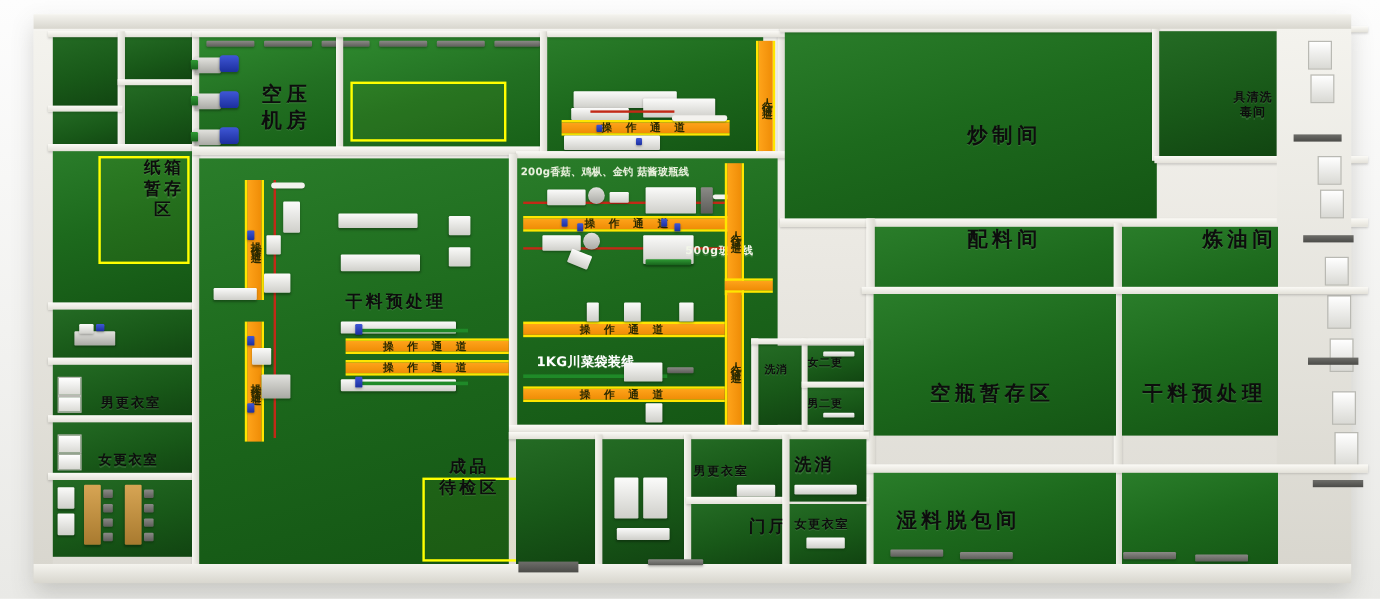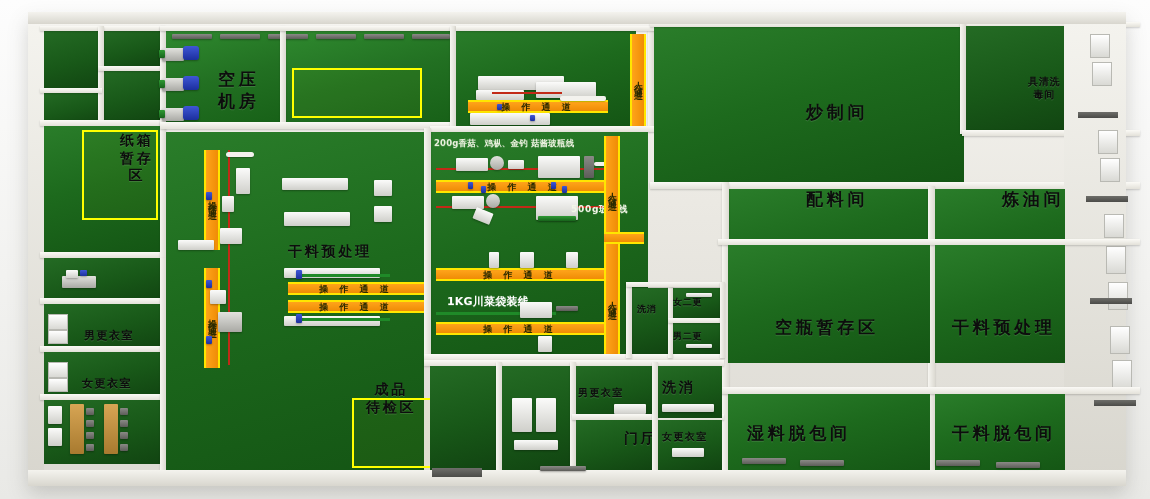--- a/index.html
+++ b/index.html
@@ -229,21 +229,20 @@
 
   <div class="room" style="left:935px;top:245px;width:130px;height:118px;"></div>
   <div class="lab big" style="left:952px;top:316px;">干料预处理</div>
 
   <div class="wall" style="left:718px;top:387px;width:422px;height:7px;"></div>
 
   <div class="room" style="left:728px;top:394px;width:202px;height:80px;"></div>
   <div class="lab big" style="left:731px;top:422px;margin-left:16px;">湿料脱包间</div>
 
   <div class="room" style="left:935px;top:394px;width:130px;height:80px;"></div>
-  <div class="lab big" style="left:952px;top:422px;">干料脱包间</div>
 
   <div class="room" style="left:430px;top:132px;width:218px;height:222px;"></div>
 
   <div class="lab xs" style="left:434px;top:138px;font-size:8.5px;letter-spacing:.02em;color:#e9f0dd;">200g香菇、鸡枞、金钓     菇酱玻瓶线</div>
 
   <div class="rline" style="left:436px;top:168px;width:168px;height:2px;"></div>
   <div class="eq" style="left:456px;top:158px;width:32px;height:13px;"></div>
   <div class="eq grey" style="left:490px;top:156px;width:14px;height:14px;border-radius:7px;"></div>
   <div class="eq" style="left:508px;top:160px;width:16px;height:9px;"></div>
   <div class="eq" style="left:538px;top:156px;width:42px;height:22px;"></div>

